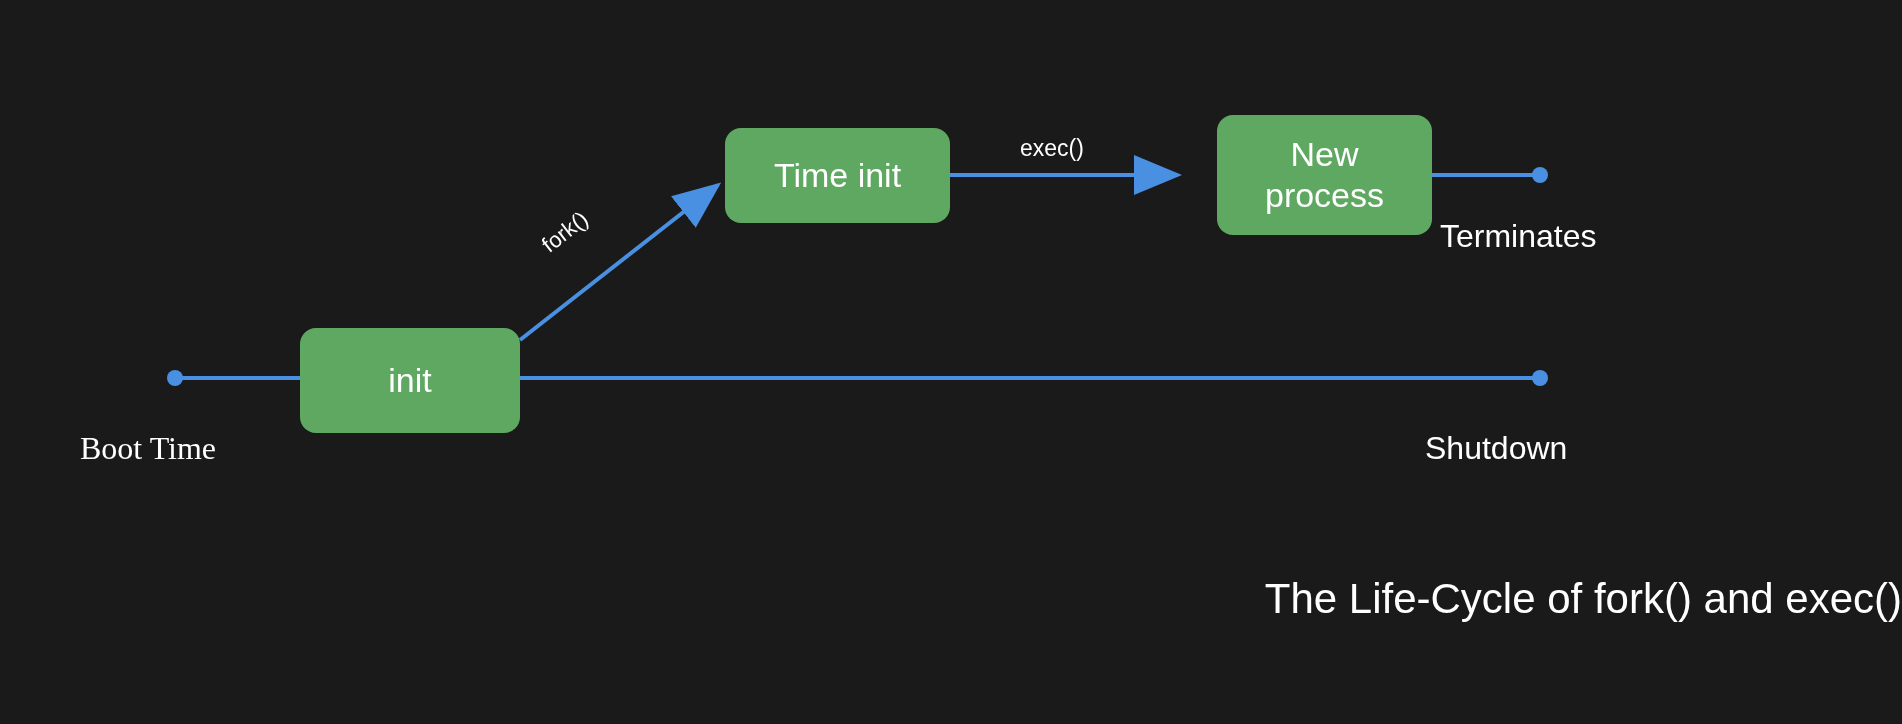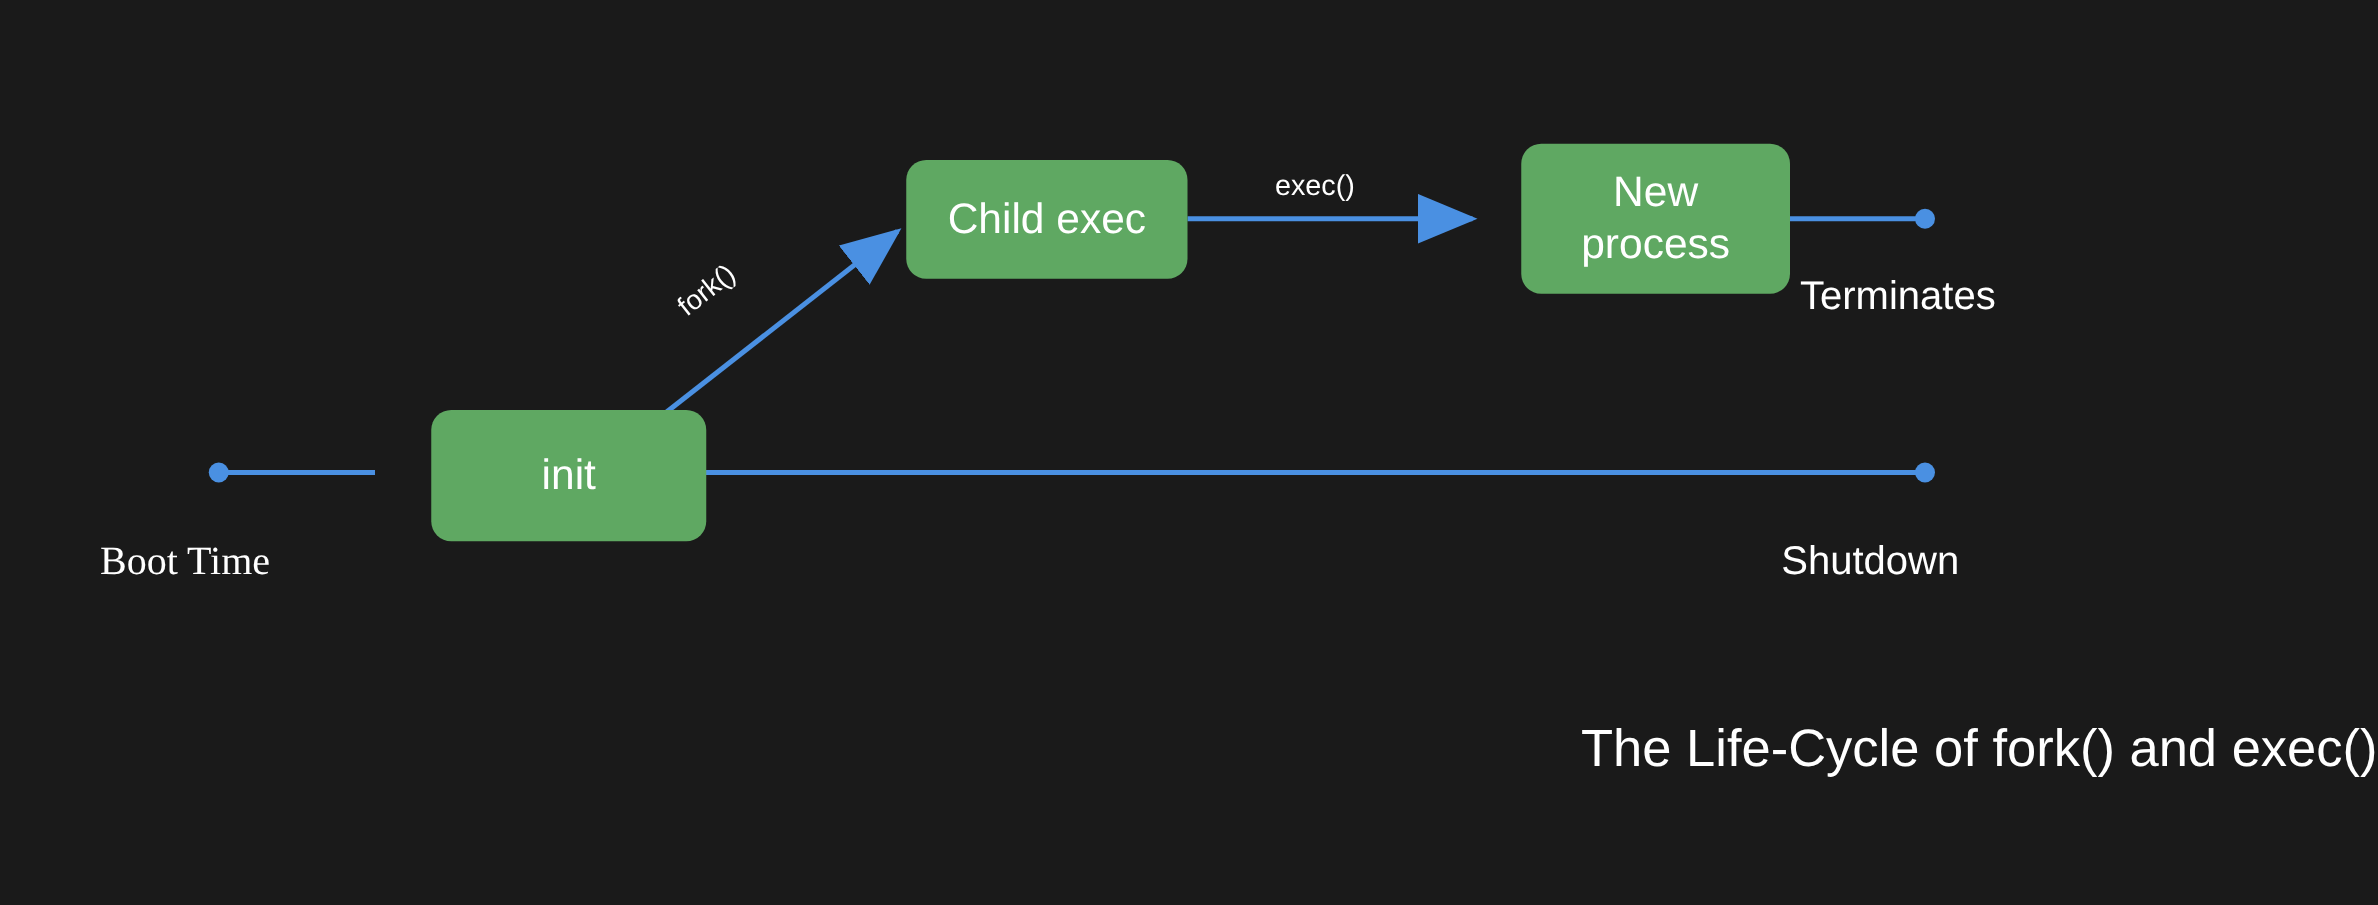--- a/index.html
+++ b/index.html
@@ -74,26 +74,26 @@
     <circle cx="1540" cy="378" r="8" fill="#4a90e2"></circle>
 
     <line x1="520" y1="340" x2="718" y2="185" stroke="#4a90e2" stroke-width="4" marker-end="url(#arrowhead)"></line>
 
     <line x1="950" y1="175" x2="1178" y2="175" stroke="#4a90e2" stroke-width="4" marker-end="url(#arrowhead)"></line>
 
     <line x1="1400" y1="175" x2="1540" y2="175" stroke="#4a90e2" stroke-width="4"></line>
     <circle cx="1540" cy="175" r="8" fill="#4a90e2"></circle>
   </svg>
 
-  <div class="node" style="left:300px; top:328px; width:220px; height:105px;margin-left:45px;">
+  <div class="node" style="left:300px; top:328px; width:220px; height:105px;">
     <span>init</span>
   </div>
 
   <div class="node" style="left:725px; top:128px; width:225px; height:95px;">
-    <span>Child exec</span>
+    <span>Time init</span>
   </div>
 
   <div class="node" style="left:1185px; top:115px; width:215px; height:120px; white-space:pre-line;margin-left:32px;">
     <span>New
 process</span>
   </div>
 
   <div class="edge-label" style="left:545px; top:235px; transform:rotate(-38deg); transform-origin:left center; font-size:22px;">fork()</div>
 
   <div class="edge-label" style="left:1020px; top:135px;">exec()</div>

